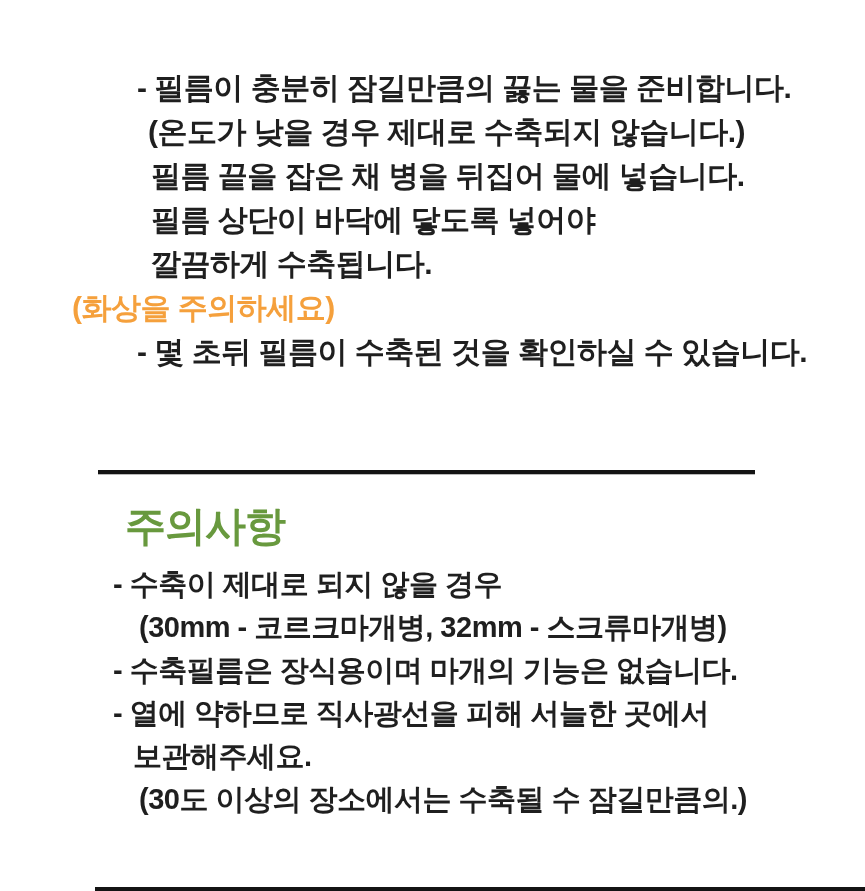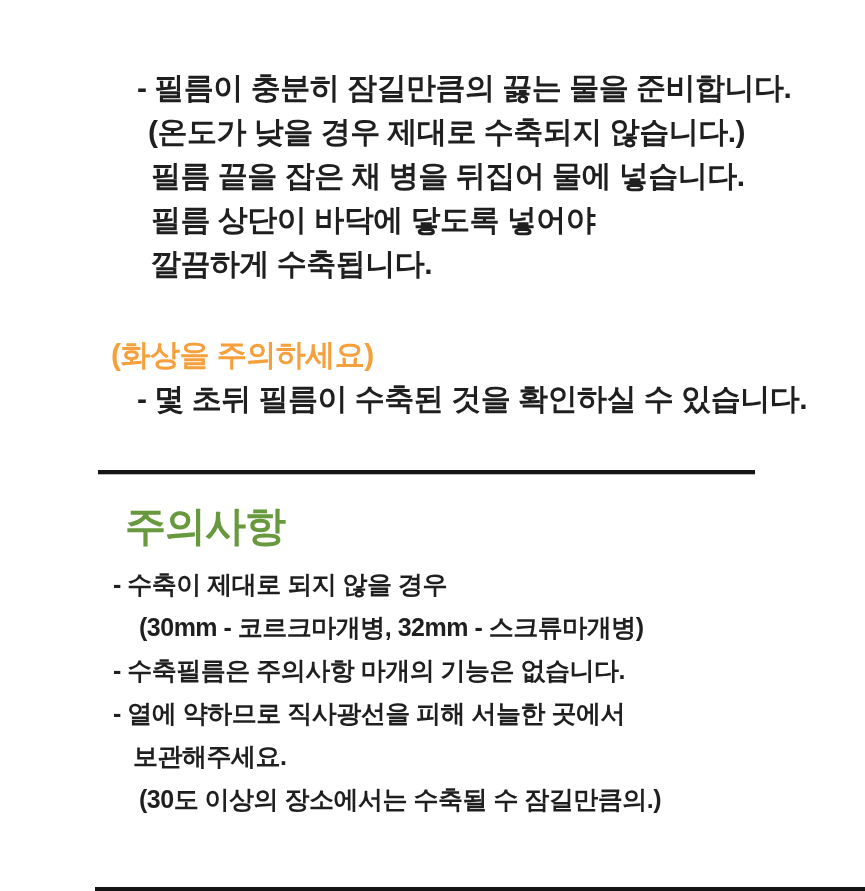--- a/index.html
+++ b/index.html
@@ -14,38 +14,38 @@
   }
   .lines{position:absolute;left:0;right:0;}
   .line{white-space:nowrap;letter-spacing:-0.5px;font-weight:bold;}
 
   
   .s1{top:66px;}
   .s1 .line{height:44px;line-height:44px;font-size:30px;}
   .s1 .bullet{padding-left:137px;}
   .s1 .paren{padding-left:148px;}
   .s1 .cont{padding-left:151px;}
-  .s1 .warn{padding-left:111px;color:var(--orange,#F5A03C);margin-top:47px;}
+  .s1 .warn{padding-left:72px;color:var(--orange,#F5A03C);}
 
   
   .divider{
     position:absolute;top:470px;left:98px;width:657px;height:4px;
     background:var(--divider,#141414);
     border:none;margin:0;
     box-shadow:0 1px 0 #b9b9b9;
   }
 
   
   .cautions-heading{
     position:absolute;top:500px;left:125px;margin:0;
     font-size:41px;line-height:52px;font-weight:bold;
     color:var(--green,#68993E);letter-spacing:-1px;
   }
   .s2{top:563px;}
-  .s2 .line{height:43px;line-height:43px;font-size:25px;}
+  .s2 .line{height:43px;line-height:43px;font-size:29px;}
   .s2 .bullet{padding-left:113px;}
   .s2 .cont{padding-left:128px;}
   .s2 .cont2{padding-left:133px;}
   .s2 .paren{padding-left:139px;}
 
   
   .bottom-divider{
     position:absolute;bottom:0;left:95px;right:0;height:4px;
     background:var(--divider,#141414);
   }
@@ -67,21 +67,21 @@
       </div>
   </section>
 
   <div class="divider"></div>
 
   <section>
     <h2 class="cautions-heading">주의사항</h2>
     <div class="lines s2">
         <div class="line bullet">- 수축이 제대로 되지 않을 경우</div>
         <div class="line paren">(30mm - 코르크마개병, 32mm - 스크류마개병)</div>
-        <div class="line bullet">- 수축필름은 주의사항 마개의 기능은 없습니다.</div>
+        <div class="line bullet">- 수축필름은 장식용이며 마개의 기능은 없습니다.</div>
         <div class="line bullet">- 열에 약하므로 직사광선을 피해 서늘한 곳에서</div>
         <div class="line cont2">보관해주세요.</div>
         <div class="line paren">(30도 이상의 장소에서는 수축될 수 잠길만큼의.)</div>
       </div>
   </section>
 
   <div class="bottom-divider"></div>
 
 </div>
 

